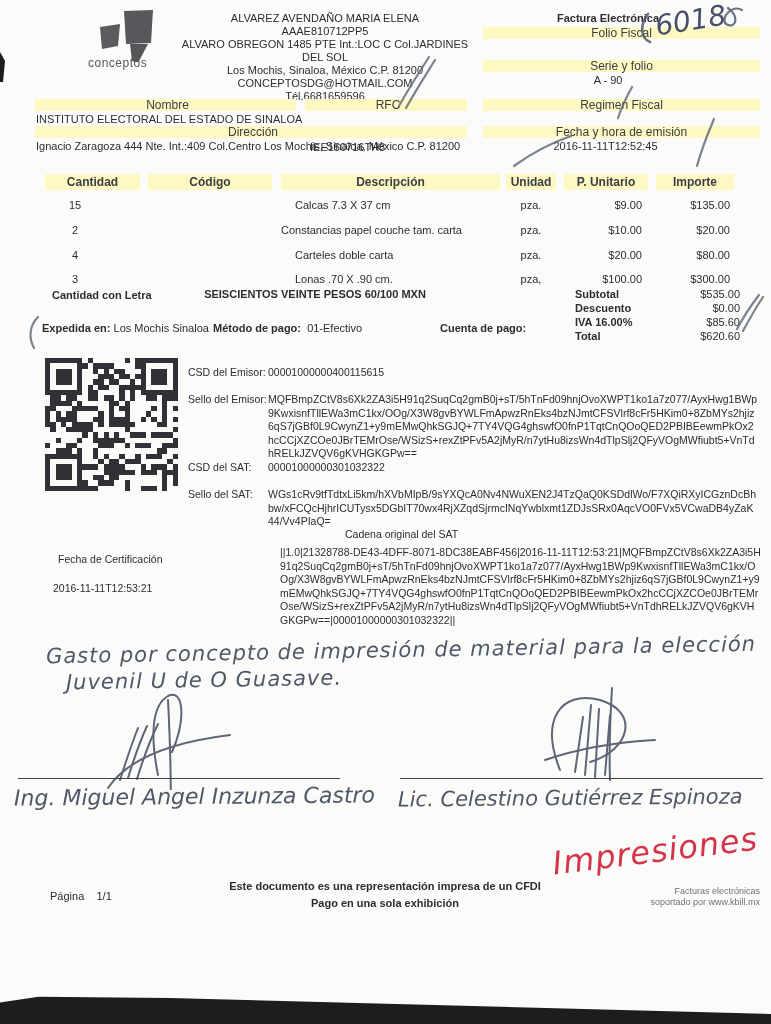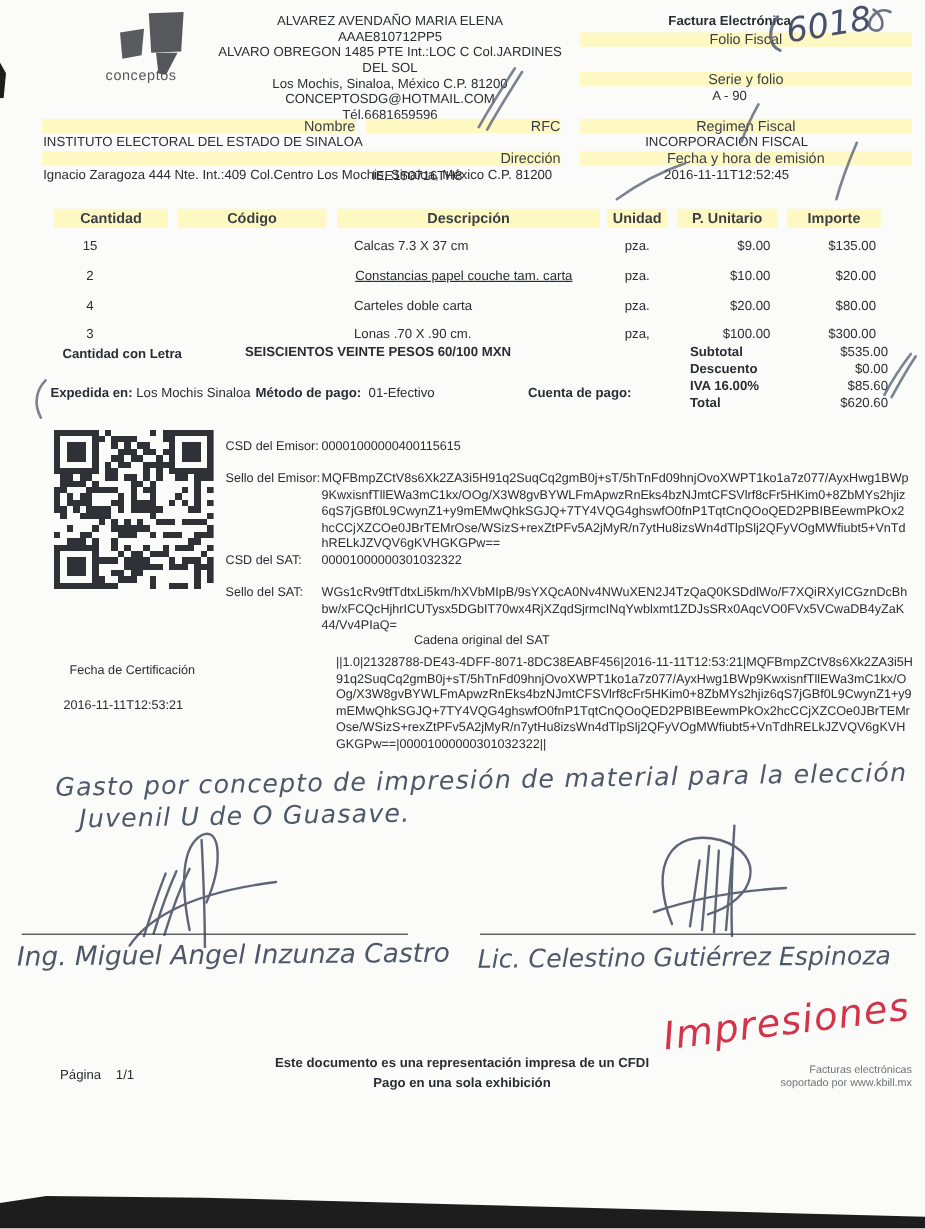--- a/index.html
+++ b/index.html
@@ -4,21 +4,21 @@
 <style>
   html,body{margin:0;padding:0;background:#e9e9e7;}
   .page{
     position:relative;width:771px;height:1024px;margin:0 auto;
     background:#fbfbf9;overflow:hidden;
     font-family:"Liberation Sans",sans-serif;color:#2a2d33;
   }
   .abs{position:absolute;}
   .bar{background:#fef9c3;color:#3b3e44;font-size:12px;line-height:12px;
        text-align:center;height:12px;}
-  .bar.left{text-align:right;padding-left:4px;box-sizing:border-box;}
+  .bar.left{text-align:center;padding-left:4px;box-sizing:border-box;}
   .val{font-size:11px;line-height:13px;}
   .bold{font-weight:bold;}
   .center{text-align:center;}
   .right{text-align:right;}
   .small{font-size:10.5px;line-height:13.5px;}
   .seal{font-size:10.5px;line-height:13.5px;word-break:break-all;}
   .hand{font-family:"DejaVu Sans",sans-serif;font-style:italic;color:#4f5869;}
   .hand-note{font-size:21px;letter-spacing:1px;}
   .stamp{font-family:"DejaVu Sans",sans-serif;font-style:italic;color:#d4344a;
          font-size:32px;letter-spacing:1px;}
@@ -55,21 +55,20 @@
   <div class="abs bar" style="left:483px;top:60px;width:277px;">Serie y folio</div>
   <div class="abs val center" style="left:483px;top:74px;width:250px;">A - 90</div>
   <div class="abs hand" style="left:655px;top:4px;font-size:28px;transform:rotate(-9deg);color:#49506a;">6018</div>
 
   <div class="abs bar left" style="left:35px;top:99px;width:261px;">Nombre</div>
   <div class="abs bar left" style="left:305px;top:99px;width:162px;">RFC</div>
   <div class="abs bar" style="left:483px;top:99px;width:277px;">Regimen Fiscal</div>
 
   <div class="abs val" style="left:36px;top:113px;">INSTITUTO ELECTORAL DEL ESTADO DE SINALOA</div>
   <div class="abs val" style="left:310px;top:113px;margin-top:28px;">IEE150716TH8</div>
-  <div class="abs val center" style="left:483px;top:113px;width:245px;">INCORPORACION FISCAL</div>
 
   <div class="abs bar left" style="left:35px;top:126px;width:432px;">Dirección</div>
   <div class="abs bar" style="left:483px;top:126px;width:277px;">Fecha y hora de emisión</div>
 
   <div class="abs val" style="left:36px;top:140px;">Ignacio Zaragoza  444 Nte. Int.:409 Col.Centro Los Mochis, Sinaloa, México C.P. 81200</div>
   <div class="abs val center" style="left:483px;top:140px;width:245px;">2016-11-11T12:52:45</div>
 
   <div class="abs bar" style="left:45px;top:174px;width:95px;height:16px;line-height:16px;font-weight:bold;">Cantidad</div>
   <div class="abs bar" style="left:148px;top:174px;width:124px;height:16px;line-height:16px;font-weight:bold;">Código</div>
   <div class="abs bar" style="left:281px;top:174px;width:219px;height:16px;line-height:16px;font-weight:bold;">Descripción</div>
@@ -77,21 +76,21 @@
   <div class="abs bar" style="left:564px;top:174px;width:84px;height:16px;line-height:16px;font-weight:bold;">P. Unitario</div>
   <div class="abs bar" style="left:656px;top:174px;width:78px;height:16px;line-height:16px;font-weight:bold;">Importe</div>
 
   <div class="abs val center" style="left:45px;top:199px;width:60px;">15</div>
   <div class="abs val" style="left:295px;top:199px;">Calcas 7.3 X 37 cm</div>
   <div class="abs val center" style="left:506px;top:199px;width:50px;">pza.</div>
   <div class="abs val right" style="left:564px;top:199px;width:78px;">$9.00</div>
   <div class="abs val right" style="left:656px;top:199px;width:74px;">$135.00</div>
 
   <div class="abs val center" style="left:45px;top:224px;width:60px;">2</div>
-  <div class="abs val" style="left:296px;top:224px;text-decoration:underline;">Constancias papel couche tam. carta</div>
+  <div class="abs val" style="left:281px;top:224px;">Constancias papel couche tam. carta</div>
   <div class="abs val center" style="left:506px;top:224px;width:50px;">pza.</div>
   <div class="abs val right" style="left:564px;top:224px;width:78px;">$10.00</div>
   <div class="abs val right" style="left:656px;top:224px;width:74px;">$20.00</div>
 
   <div class="abs val center" style="left:45px;top:249px;width:60px;">4</div>
   <div class="abs val" style="left:295px;top:249px;">Carteles doble carta</div>
   <div class="abs val center" style="left:506px;top:249px;width:50px;">pza.</div>
   <div class="abs val right" style="left:564px;top:249px;width:78px;">$20.00</div>
   <div class="abs val right" style="left:656px;top:249px;width:74px;">$80.00</div>
 

